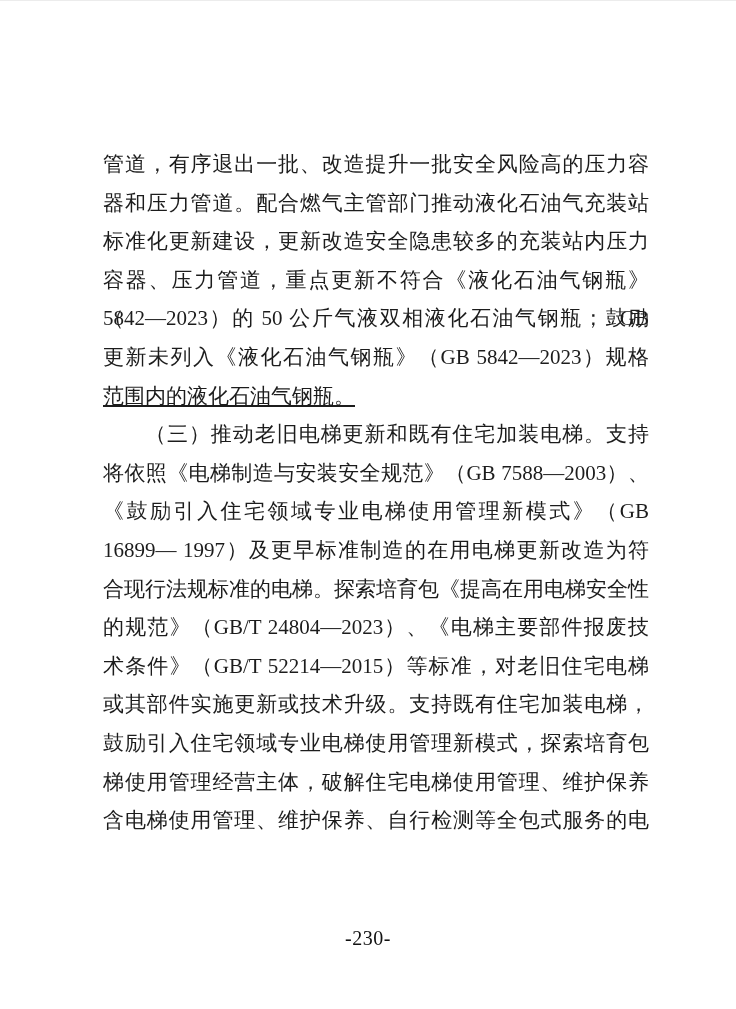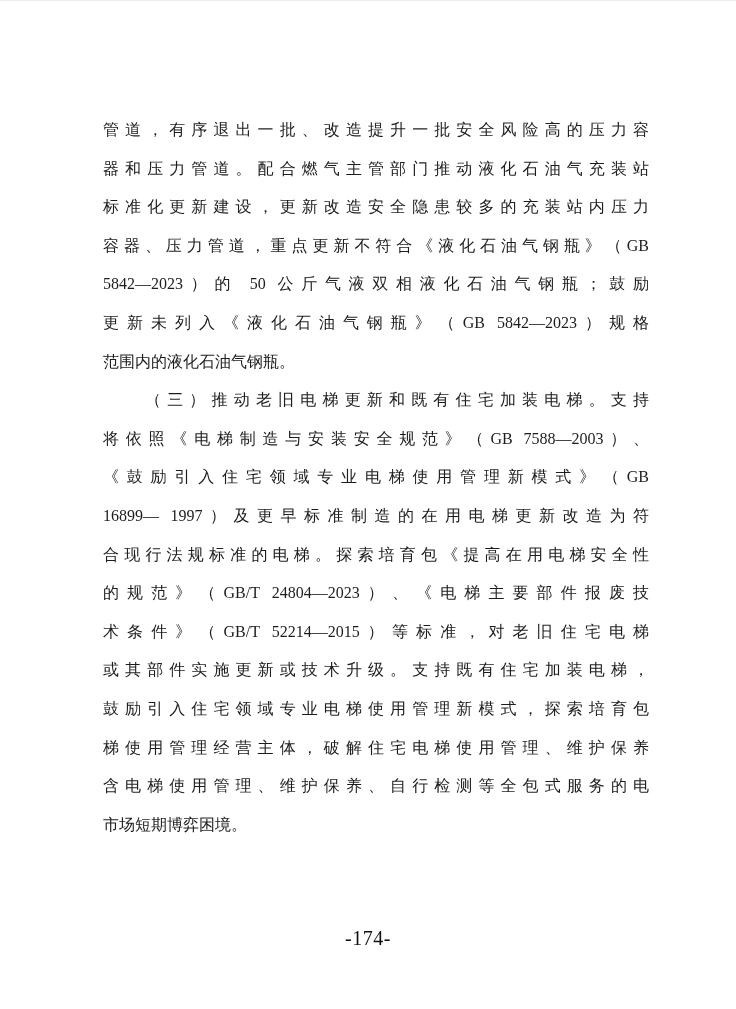--- a/index.html
+++ b/index.html
@@ -13,38 +13,39 @@
     height: 1009px;
     background: #ffffff;
     overflow: hidden;
     font-family: "Liberation Serif", "DejaVu Serif", serif;
     color: #1c1c1c;
     border-top: 1px solid #ececec;
   }
   .text-block {
     position: absolute;
     left: 103px;
-    top: 110px;
+    top: 144px;
     width: 546px;
-    font-size: 16px;
+    font-size: 21px;
     line-height: 38.6px;
     letter-spacing: 0;
   }
   .line {
     white-space: nowrap;
     height: 38.6px;
   }
   .line.align-justify {
     white-space: normal;
     text-align: justify;
     text-align-last: justify;
   }
   .line.align-left {
     text-align: left;
     text-align-last: left;
+    text-decoration: underline;
   }
   .line.indent {
     text-indent: 42px;
   }
   .kaiti {
     font-style: oblique 7deg;
   }
   .footer {
     position: absolute;
     left: 0;
@@ -73,16 +74,15 @@
       <div class="line align-justify"><span>将依照《电梯制造与安装安全规范》（GB 7588—2003）、</span></div>
       <div class="line align-justify"><span>《鼓励引入住宅领域专业电梯使用管理新模式》（GB</span></div>
       <div class="line align-justify"><span>16899— 1997）及更早标准制造的在用电梯更新改造为符</span></div>
       <div class="line align-justify"><span>合现行法规标准的电梯。探索培育包《提高在用电梯安全性</span></div>
       <div class="line align-justify"><span>的规范》（GB/T 24804—2023）、《电梯主要部件报废技</span></div>
       <div class="line align-justify"><span>术条件》（GB/T 52214—2015）等标准，对老旧住宅电梯</span></div>
       <div class="line align-justify"><span>或其部件实施更新或技术升级。支持既有住宅加装电梯，</span></div>
       <div class="line align-justify"><span>鼓励引入住宅领域专业电梯使用管理新模式，探索培育包</span></div>
       <div class="line align-justify"><span>梯使用管理经营主体，破解住宅电梯使用管理、维护保养</span></div>
       <div class="line align-justify"><span>含电梯使用管理、维护保养、自行检测等全包式服务的电</span></div>
-      <div class="line align-left"><span>市场短期博弈困境。</span></div>
     </div>
-  <div class="footer">-174-</div>
+  <div class="footer">-230-</div>
 </div>
 
 </body></html>

